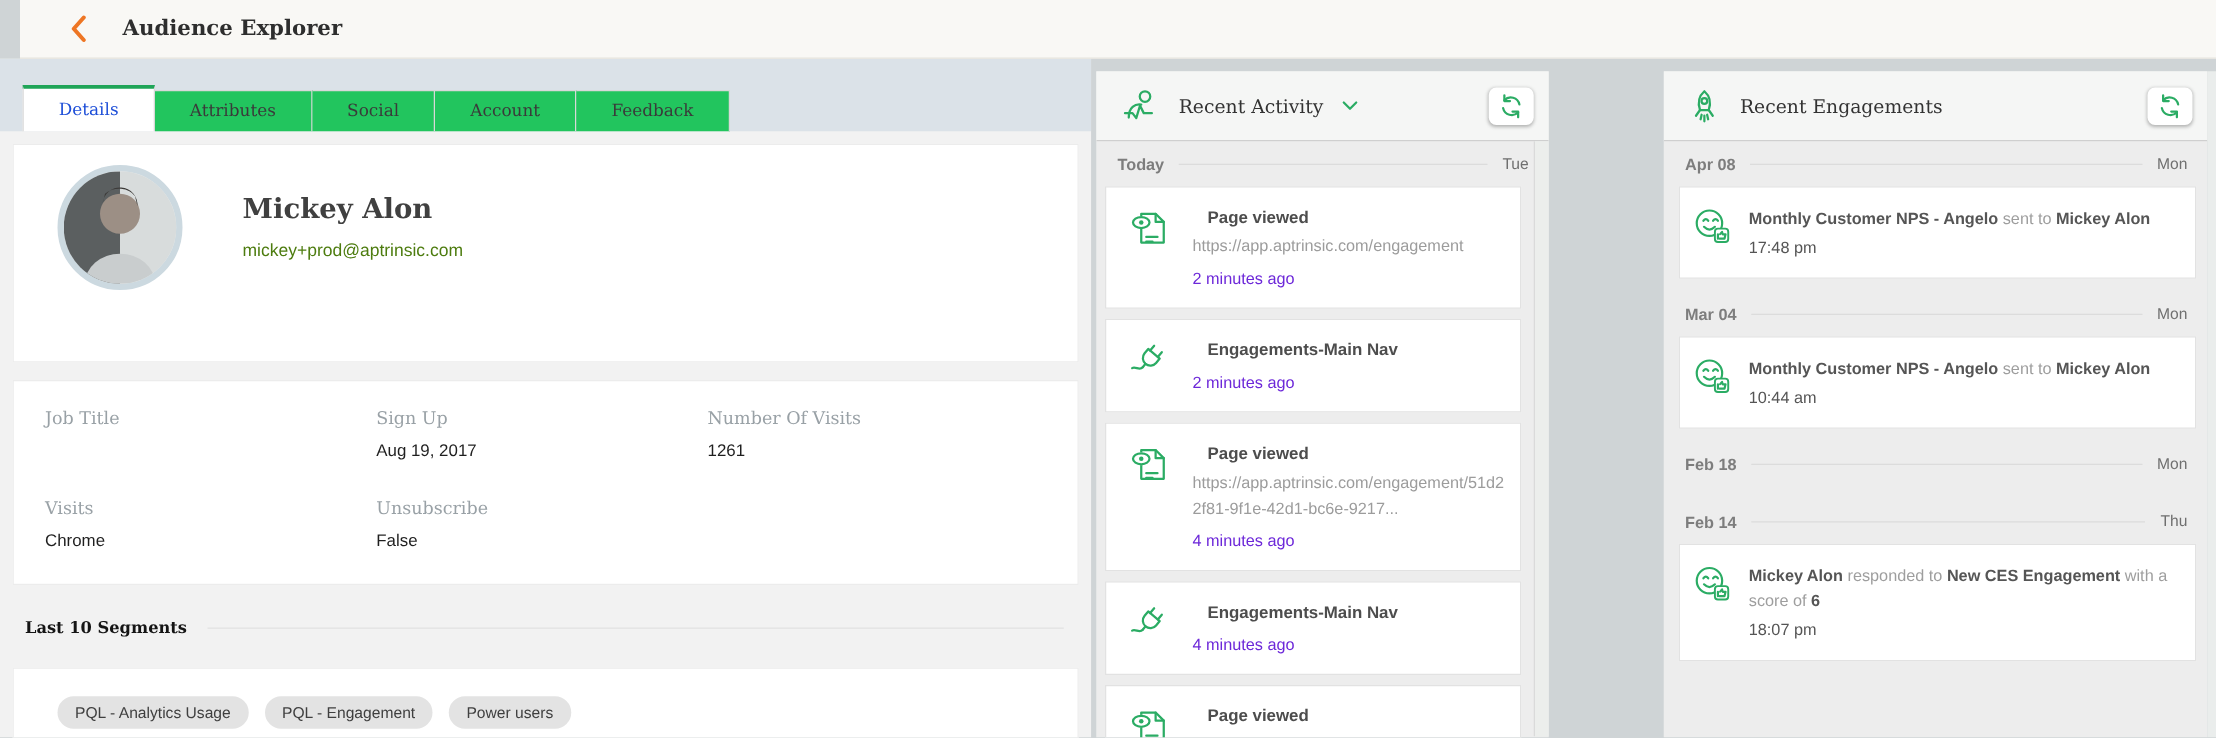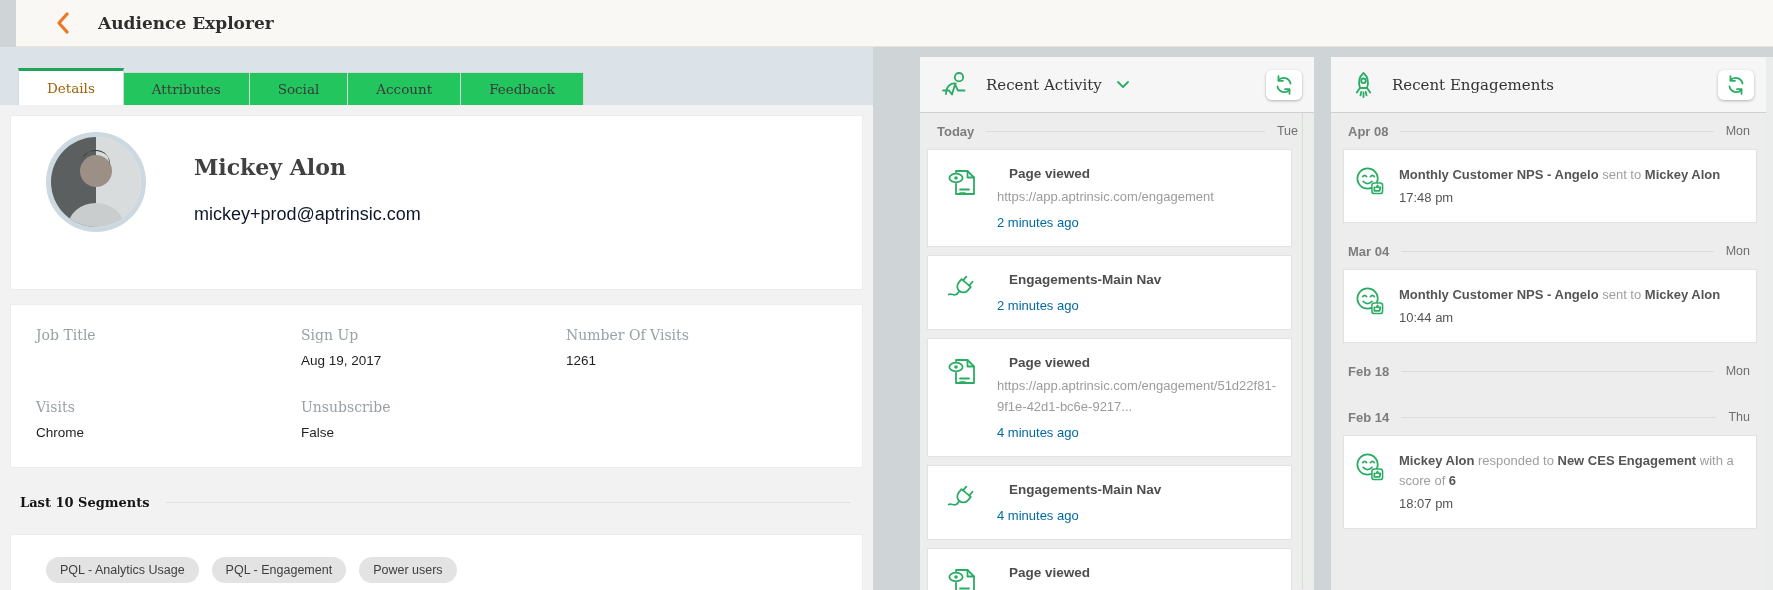--- a/index.html
+++ b/index.html
@@ -12,65 +12,65 @@
     border-bottom:1px solid #e6e3dd; display:flex; align-items:center; padding-left:34px; z-index:5; }
   .back-btn { width:26px; height:26px; display:flex; align-items:center; justify-content:center; cursor:pointer; }
   .app-title { margin-left:22px; font-family:"DejaVu Serif", serif; font-weight:700; font-size:17px; color:#2e2e2e; }
 
   
   .left-col { position:absolute; left:0; top:47px; width:873px; bottom:0; background:#f2f2f2; }
   .tab-strip { height:58px; background:#dbe2e8; display:flex; align-items:flex-end; padding-left:18px; }
   .tab { height:33px; padding:0 28px; display:flex; align-items:center; font-family:"DejaVu Serif", serif;
     font-size:13.5px; color:#3a3a3a; background:#22c55e; border:1px solid #d8d8d8; border-bottom:none; cursor:pointer; }
   .tab + .tab { border-left:none; }
-  .tab.active { height:37px; background:#ffffff; border-top:3px solid #1FA558; color:#a16207; }
+  .tab.active { height:37px; background:#ffffff; border-top:3px solid #1FA558; color:#1d4ed8; }
   .left-body { padding:10px 10px 0 10px; }
   .card { background:#fff; border:1px solid #ececec; }
   .profile-card { height:175px; margin-bottom:14px; display:flex; align-items:flex-start; padding:16px 0 0 35px; }
   .avatar-ring { width:100px; height:100px; border-radius:50%; border:5px solid #ccd9e0; overflow:hidden; background:#e7eaea; flex:0 0 auto; }
   .profile-text { margin-left:48px; margin-top:22px; }
   .profile-name { font-family:"DejaVu Serif", serif; font-weight:700; font-size:22px; color:#404040; }
-  .profile-email { margin-top:24px; font-size:18px; color:#0f172a; }
+  .profile-email { margin-top:12px; font-size:14px; color:#4d7c0f; }
 
   .details-card { margin-bottom:14px; padding:22px 0 26px 25px; }
   .details-grid { display:grid; grid-template-columns:265px 265px 1fr; row-gap:30px; }
   .field-label { font-family:"DejaVu Serif", serif; font-size:14px; color:#99a1a6; }
   .field-value { margin-top:10px; font-size:13.5px; color:#1f1f1f; min-height:16px; }
 
   .segments-row { display:flex; align-items:center; padding:13px 12px 24px 10px; }
   .segments-heading { font-family:"DejaVu Serif", serif; font-weight:700; font-size:13px; color:#151515; white-space:nowrap; margin-right:16px; }
   .segments-line { flex:1; height:1px; background:#e1e1e1; }
   .segments-card { height:95px; padding:22px 0 0 35px; display:flex; gap:13px; align-items:flex-start; }
   .chip { background:#e3e3e3; border-radius:13px; padding:6px 14px; font-size:12.5px; color:#3f3f3f; white-space:nowrap; cursor:pointer; }
 
   
   .right-region-bg { position:absolute; left:873px; top:47px; right:0; bottom:0; background:#cfd4d6; }
   .panel { position:absolute; top:57px; bottom:0; background:#ededed; overflow:hidden; }
-  .panel.mid { left:920px; width:394px; }
+  .panel.mid { left:877px; width:362px; }
   .panel.right { left:1331px; width:435px; }
   .panel-header { height:56px; background:#f5f6f5; border-bottom:1px solid #cfcfcf; display:flex; align-items:center; padding:0 12px 0 20px; }
   .panel-title { font-family:"DejaVu Serif", serif; font-size:15px; color:#333; margin-left:16px; }
   .panel-chevron { margin-left:14px; display:flex; align-items:center; cursor:pointer; }
   .panel-spacer { flex:1; }
   .refresh-btn { width:36px; height:30px; background:#fff; border-radius:6px; box-shadow:0 1px 3px rgba(0,0,0,.28);
     display:flex; align-items:center; justify-content:center; cursor:pointer; }
   .panel-body { position:relative; height:calc(100% - 57px); }
   .v-scroll { position:absolute; right:0; top:0; bottom:0; width:12px; background:#eceeec; border-left:1px solid #dadada; }
   .date-row { height:36px; display:flex; align-items:center; padding:0 16px 0 17px; }
   .date-row.spaced { margin-top:10px; }
   .date-label { font-size:13px; font-weight:700; color:#7d7d7d; white-space:nowrap; }
   .date-line { flex:1; height:1px; background:#dcdcdc; margin:0 12px; }
   .day-label { font-size:12.5px; color:#6f6f6f; }
 
   .a-card { background:#fff; border:1px solid #e2e2e2; margin:0 22px 8px 7px; padding:14px 12px 14px 17px; display:flex; }
   .a-icon { width:36px; flex:0 0 auto; margin-top:1px; }
   .a-body { margin-left:16px; min-width:0; }
   .a-title { font-size:13.5px; font-weight:700; color:#4d4d4d; line-height:20px;padding-left:12px; }
   .a-url { font-size:13px; color:#9c9c9c; line-height:21px; margin-top:2px; word-break:break-all; }
-  .a-time { font-size:13px; color:#0369a1; margin-top:7px; line-height:18px; }
+  .a-time { font-size:13px; color:#6d28d9; margin-top:7px; line-height:18px; }
 
   .e-card { background:#fff; border:1px solid #e2e2e2; margin:0 9px 8px 12px; padding:15px 10px 15px 10px; display:flex; }
   .e-icon { width:32px; flex:0 0 auto; margin-top:0px; }
   .e-body { margin-left:13px; min-width:0; padding-right:4px; }
   .e-text { font-size:13px; line-height:20px; color:#9e9e9e; }
   .e-text .strong { font-weight:700; color:#555; }
   .e-text .muted { color:#9e9e9e; }
   .e-time { font-size:13px; color:#555; margin-top:3px; line-height:19px; }
 
   .far-scroll { position:absolute; left:1766px; top:57px; bottom:0; width:7px; background:#eaedec; }

